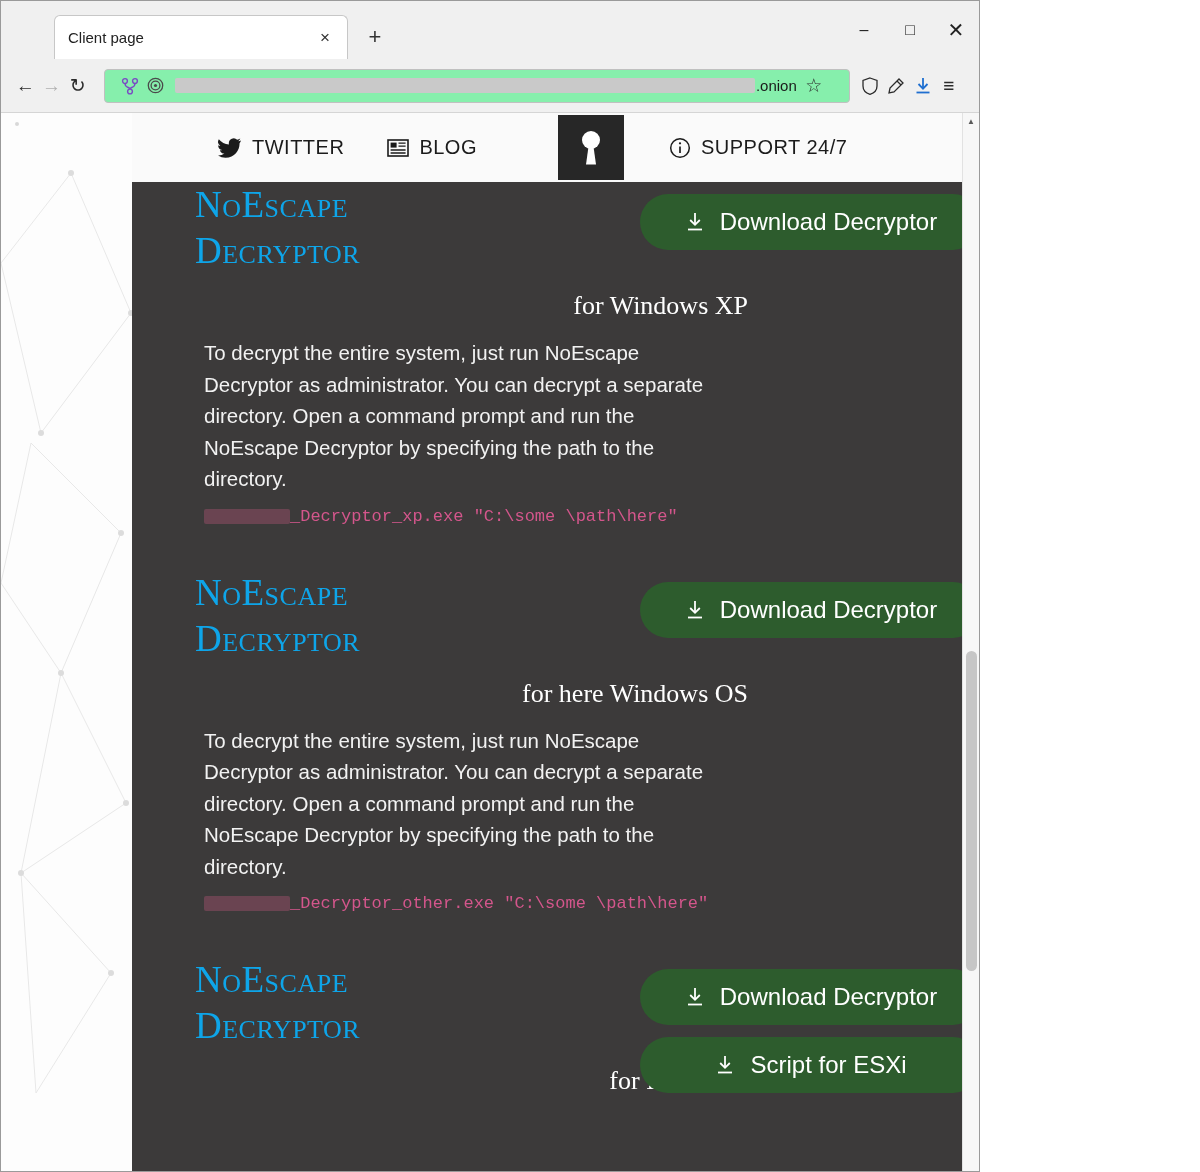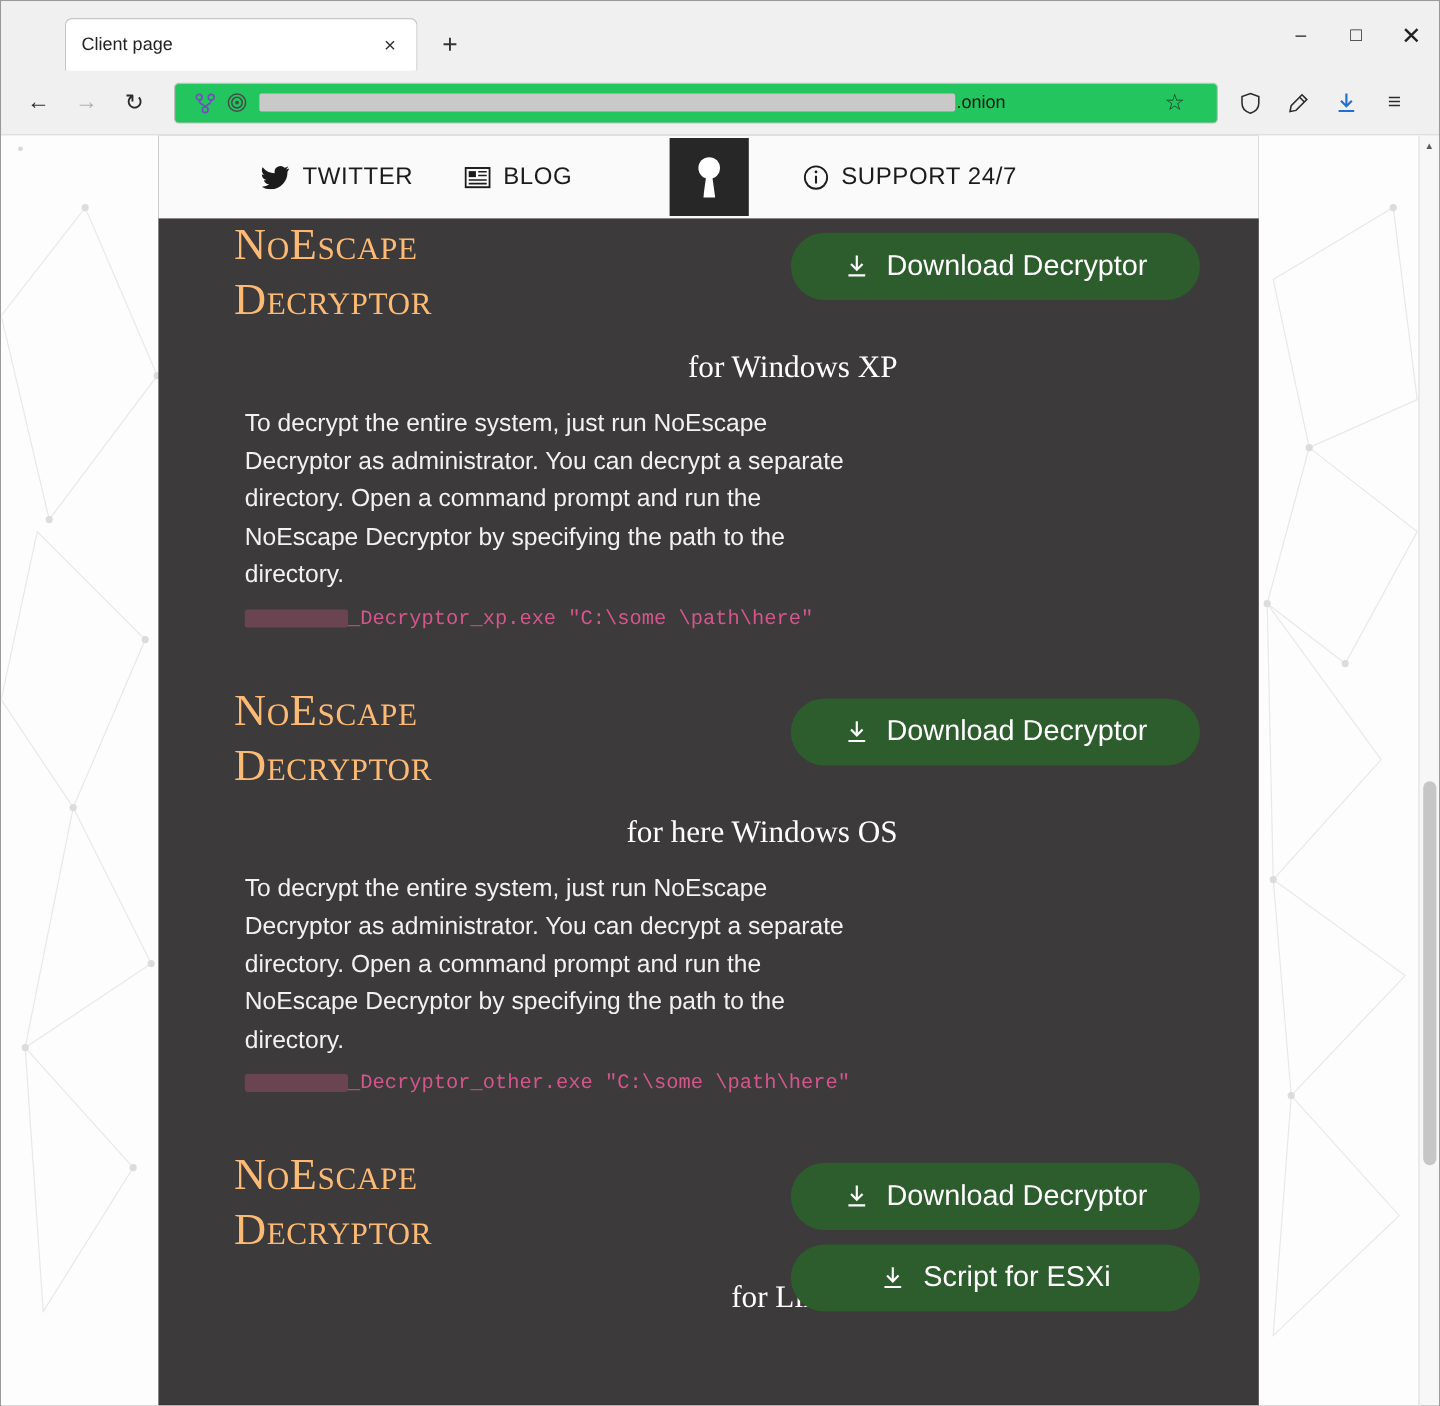--- a/index.html
+++ b/index.html
@@ -9,21 +9,21 @@
   body {
     width: 1200px;
     height: 1172px;
     background: #ffffff;
     font-family: "Liberation Sans", sans-serif;
     overflow: hidden;
   }
   .browser-window {
     position: absolute;
     left: 0; top: 0;
-    width: 1200px;
+    width: 980px;
     height: 1172px;
     box-sizing: border-box;
     border: 1px solid #9a9a9a;
     background: #f0f0f0;
     display: flex;
     flex-direction: column;
   }
 
   
   .tabstrip {
@@ -123,21 +123,21 @@
     color: #2b2b2b;
     font-size: 19px;
     border-radius: 4px;
     cursor: pointer;
   }
   .nav-icon.disabled { color: #b0b0b0; }
   .urlbar {
     flex: 1;
     height: 34px;
     margin: 0 10px;
-    background: #22c55e;
+    background: #86efac;
     border: 1px solid #c0c0c0;
     border-radius: 4px;
     display: flex;
     align-items: center;
     padding: 0 12px;
     box-sizing: border-box;
     position: relative;
   }
   .tor-icon {
     width: 26px;
@@ -273,38 +273,38 @@
     position: relative;
     padding: 0 0 0 0;
   }
   .brandline {
     width: 460px;
     padding-left: 63px;
     box-sizing: border-box;
   }
   .brand {
     font-family: "Liberation Serif", serif;
-    color: #fdba74;
+    color: #0ea5e9;
     font-size: 37px;
     line-height: 46px;
     letter-spacing: 0.5px;
     font-variant: small-caps;
     margin: 0;
   }
   .for-os {
     text-align: right;
     color: #ffffff;
     font-family: "Liberation Serif", serif;
     font-size: 26px;
     padding-right: 301px;
     margin-top: 17px;
   }
   .btn-col {
     position: absolute;
-    right: 49px;
+    right: 68px;
     top: 12px;
     display: flex;
     flex-direction: column;
     align-items: flex-end;
     gap: 12px;
   }
   .dl-btn {
     width: 341px;
     height: 56px;
     background: #2d5c2d;

